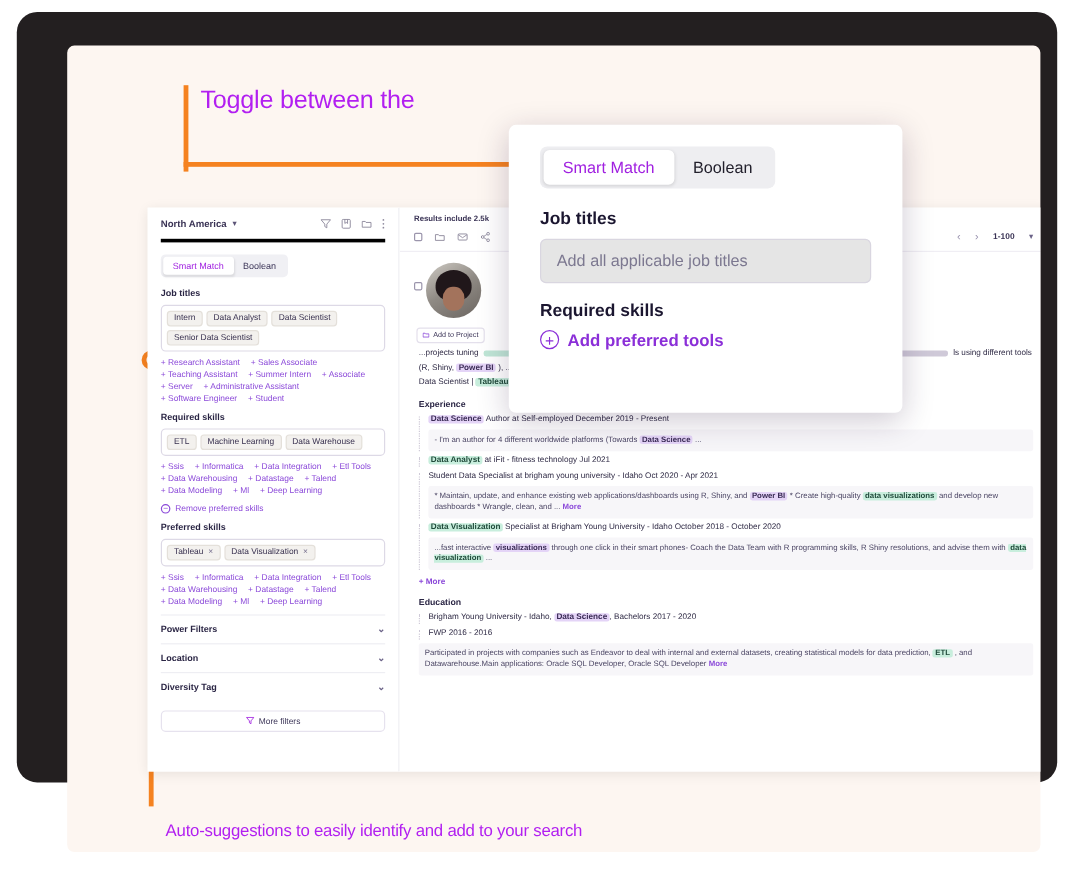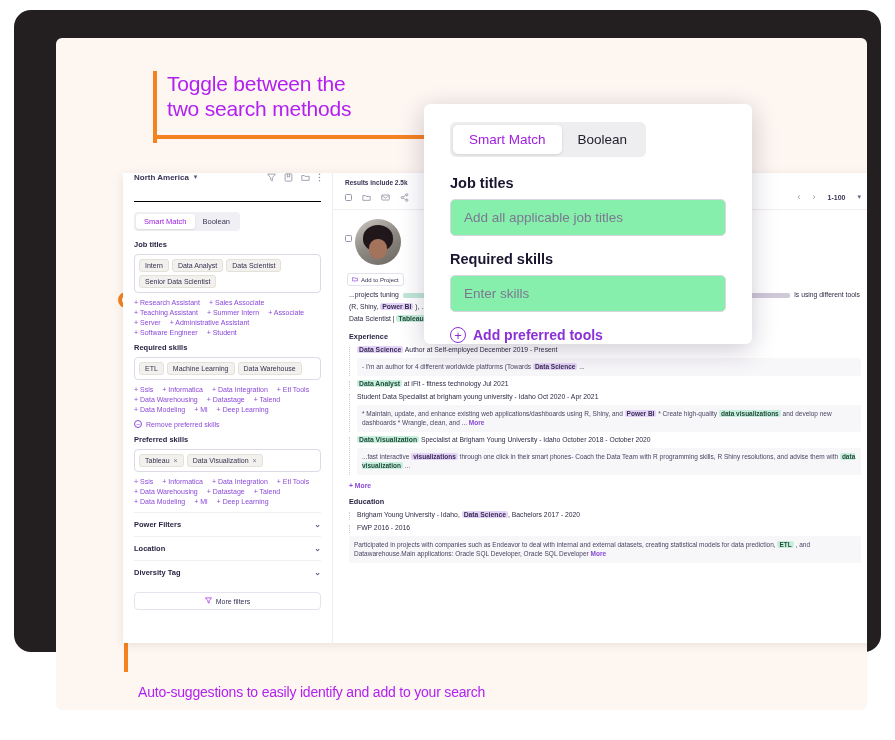--- a/index.html
+++ b/index.html
@@ -104,23 +104,23 @@
   #sidebar {
     width: 210px;
     background: #ffffff;
     border-right: 1px solid #ececf1;
     padding: 0 11px;
     flex: 0 0 210px;
     font-size: 7.5px;
     color: #2f2a45;
   }
   .sb-head {
-    display: flex; align-items: flex-start;
+    display: flex; align-items: center;
     height: 29px;
-    border-bottom: 1px solid #000000;
+    border-bottom: 3px solid #000000;
   }
   .sb-region { font-size: 8px; font-weight: 600; color: #3a3355; }
   .chev-sm {
     margin-left: 5px; font-size: 7px; color: #5b5376;
   }
   .sb-head-icons {
     margin-left: auto; display: flex; gap: 8px; align-items: center;
   }
   .sb-head-icons svg { display: block; opacity: .62; }
 
@@ -302,21 +302,21 @@
     box-shadow:0 1px 3px rgba(0,0,0,.12);
   }
   .pop-label {
     font-size:14.5px; font-weight:700; color:#1b1630;
     margin-bottom:8px;
   }
   .pop-input {
     width:100%; height:37px;
     border:1px solid #d9d6e0;
     border-radius:5px;
-    background:#86efac;
+    background:#e5e5e5;
     display:flex; align-items:center;
     padding:0 13px;
     font-size:13.5px;
     color:#7c7890;
     margin-bottom:15px;
   }
   .pop-add {
     display:flex; align-items:center; gap:7px;
     font-size:14px; font-weight:700; color:#8b2fd8;
   }
@@ -330,21 +330,20 @@
 </head>
 <body>
 
 <div id="device-frame">
   <div id="screen">
 
     <div id="callout-top">
       <div class="bar"></div>
       <div class="txt">
         <div>Toggle between the</div>
-        <div>two search methods</div>
       </div>
     </div>
     <div id="leader-top-h"></div>
     <div id="leader-top-dot"></div>
 
     <div id="leader-bottom-dot"></div>
     <div id="leader-bottom-v"></div>
     <div id="callout-bottom">Auto-suggestions to easily identify and add to your search</div>
 
     <div id="app-window">
@@ -585,21 +584,20 @@
     <div id="popup">
       <div class="tabs-big">
         <span class="tb active">Smart Match</span>
         <span class="tb">Boolean</span>
       </div>
 
       <div class="pop-label">Job titles</div>
       <div class="pop-input">Add all applicable job titles</div>
 
       <div class="pop-label">Required skills</div>
-      <div class="pop-input">Enter skills</div>
 
       <div class="pop-add">
         <span class="plus-circ">+</span>
         <span>Add preferred tools</span>
       </div>
     </div>
 
   </div>
 </div>
 

